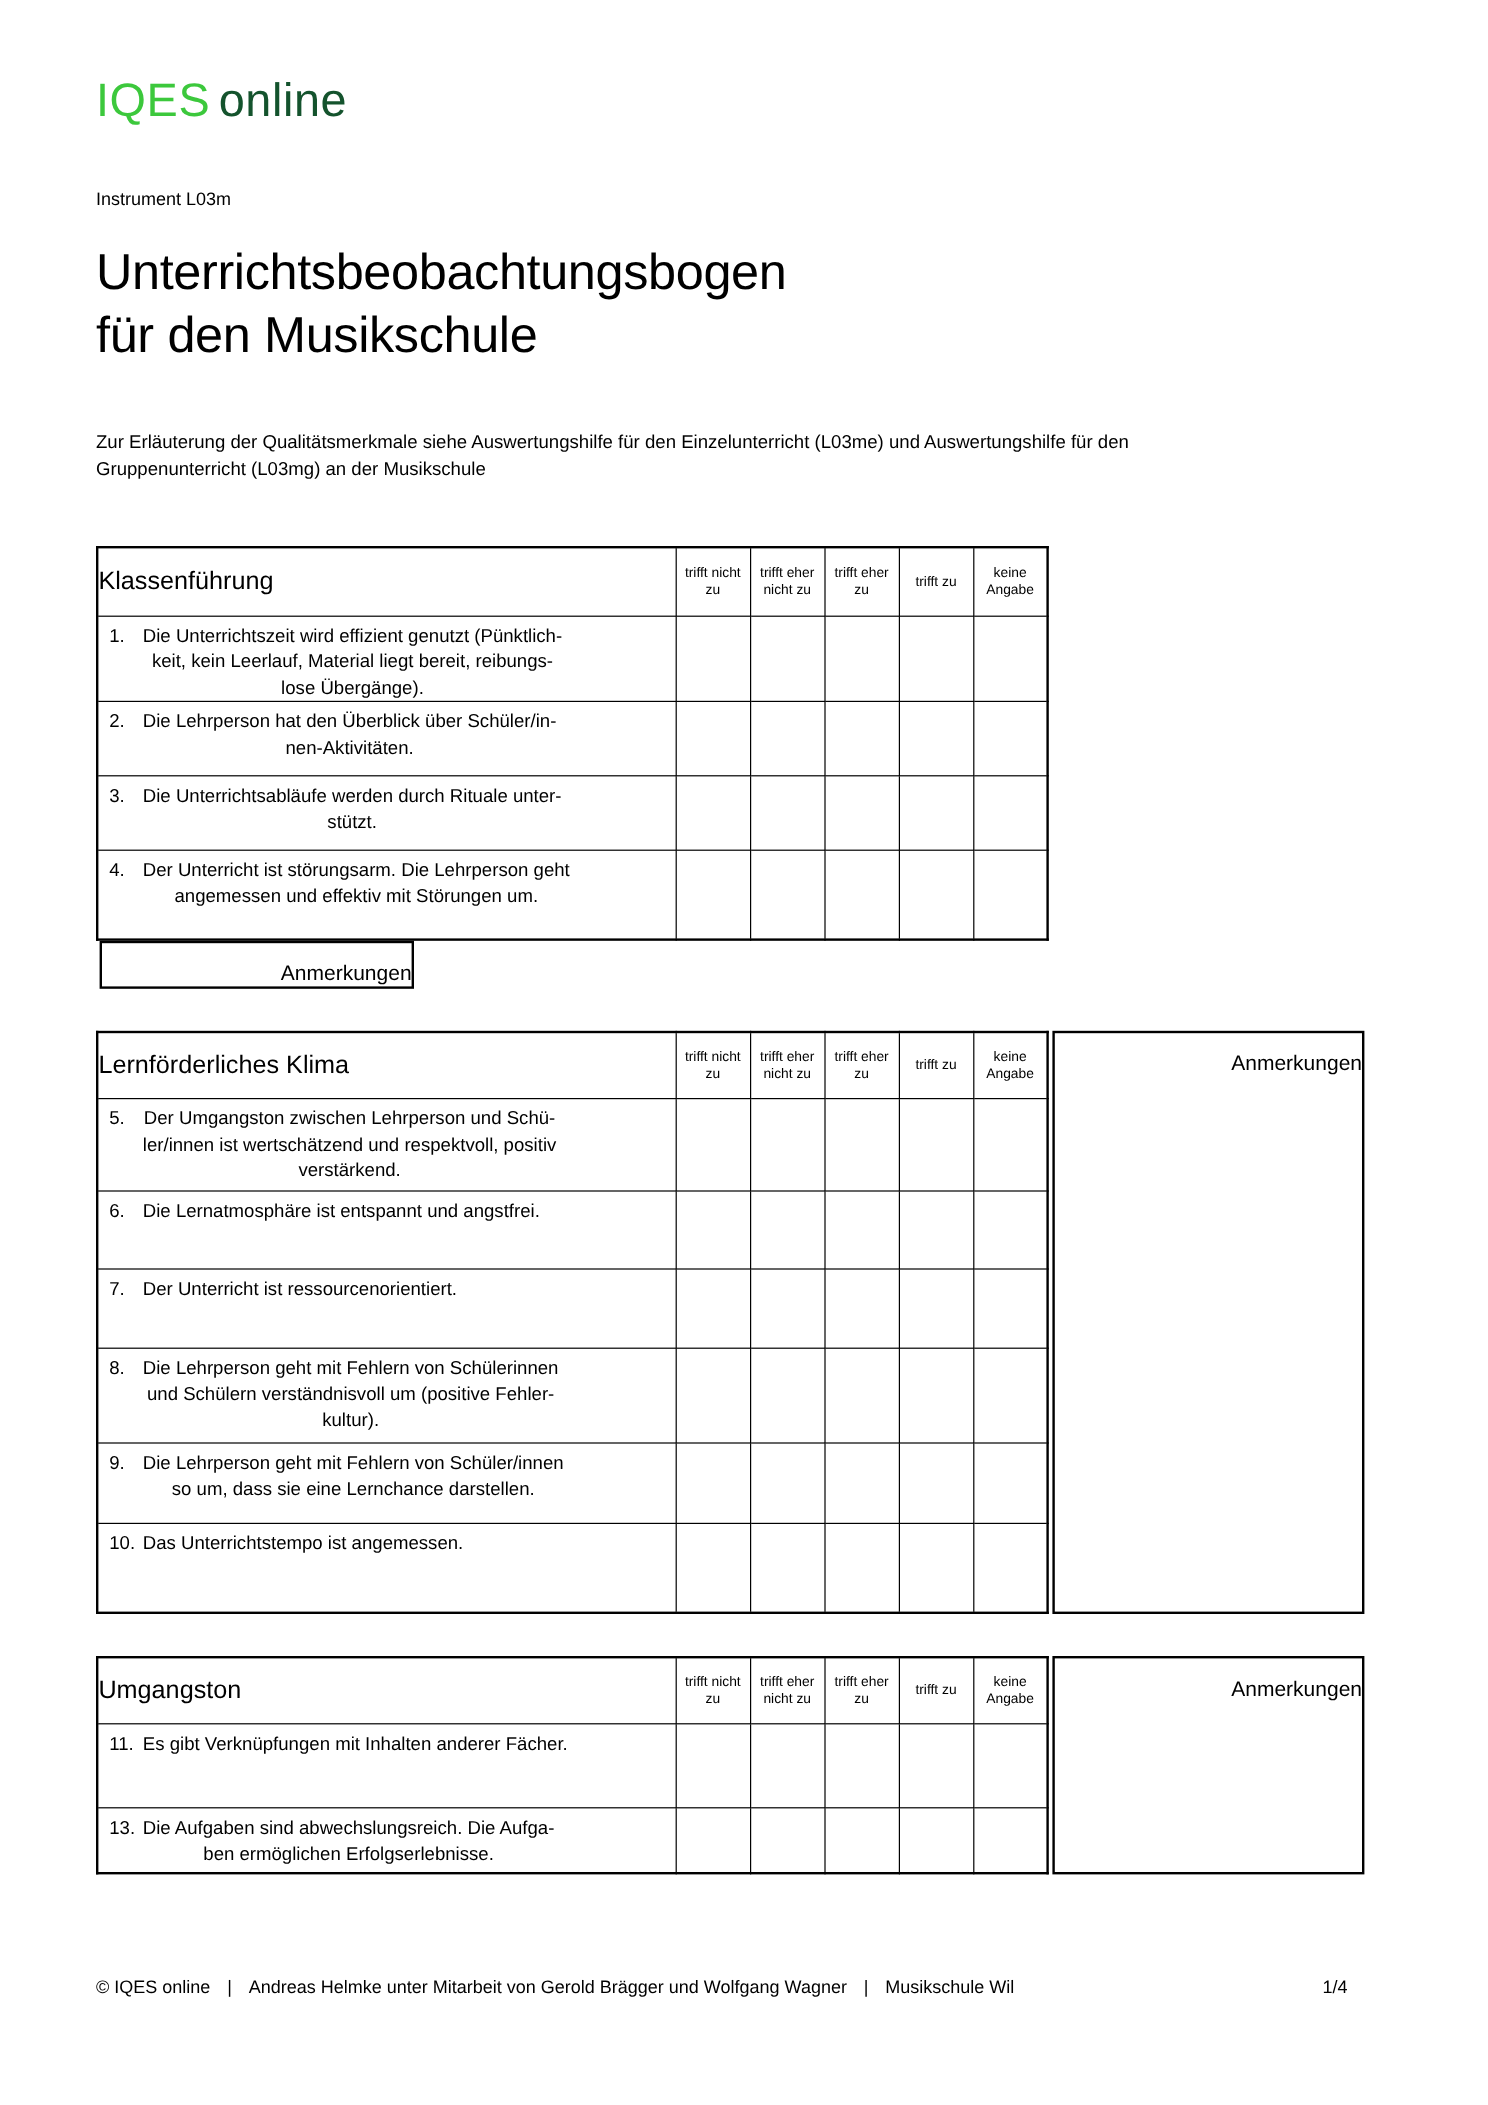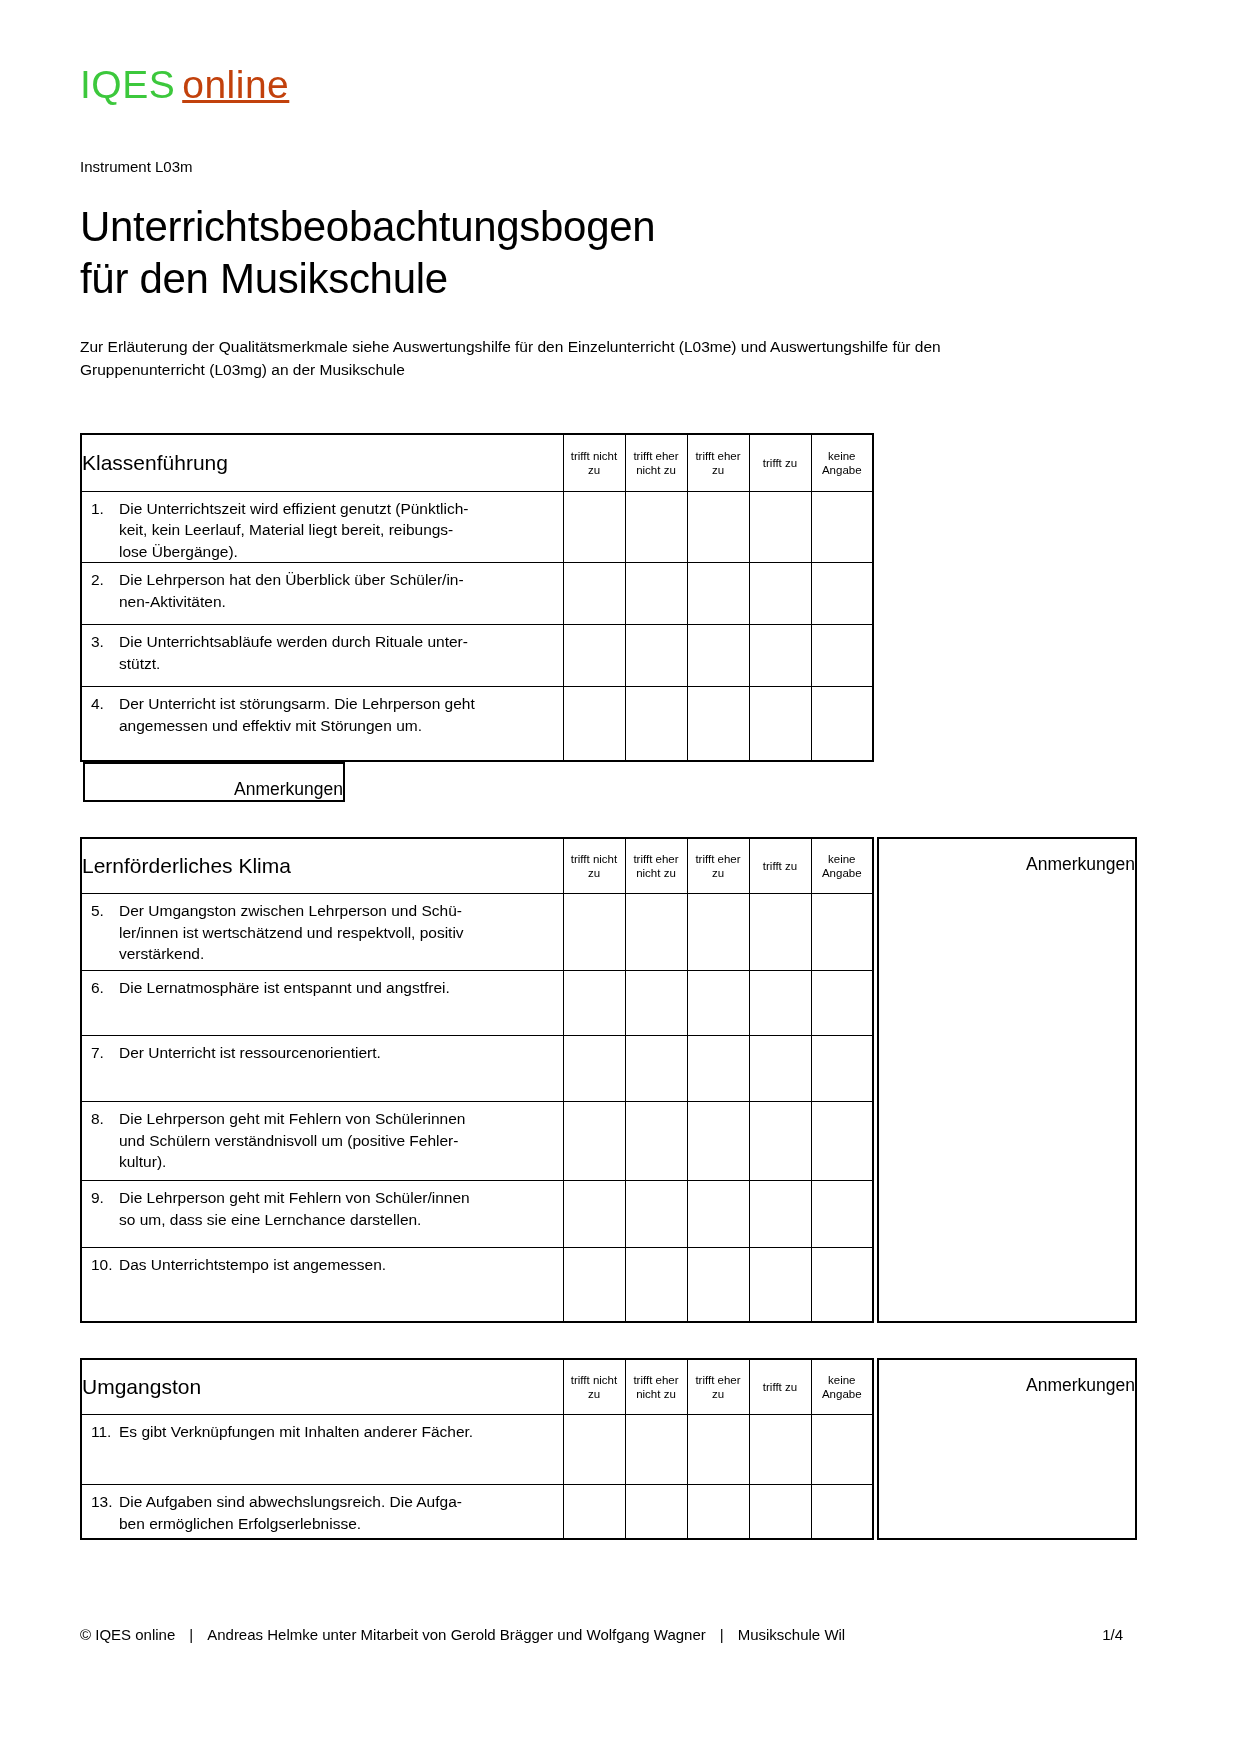--- a/index.html
+++ b/index.html
@@ -10,52 +10,52 @@
     padding:62px 103px 0 80px; position:relative; overflow:hidden;
   }
   
   .logo { font-size:39px; line-height:45px; letter-spacing:0.5px; font-weight:400; }
   .logo .iqes { }
   .logo .online { margin-left:7px; }
   
   .instrument { margin-top:51px; font-size:15px; line-height:18px; }
   .title { margin-top:25px; font-size:42px; line-height:52px; font-weight:400;
            letter-spacing:-0.3px; white-space:pre-line; }
-  .intro { margin-top:30px; font-size:15.5px; line-height:23px; white-space:pre-line; }
+  .intro { margin-top:52px; font-size:15.5px; line-height:23px; white-space:pre-line; }
   
   .section { display:flex; align-items:stretch; }
   .section.first { margin-top:52px;flex-direction:column; }
   .section + .section { margin-top:35px; }
   table.grid { border-collapse:collapse; table-layout:fixed; width:792px;
                border:2px solid #000; }
   table.grid td, table.grid th { border:1px solid #000; padding:0; }
   td.sec-head { vertical-align:middle; font-size:21px; padding:0 6px 0 9px; }
   th.col-h { vertical-align:middle; font-weight:400; font-size:11.5px;
              line-height:14px; text-align:center; white-space:pre-line; }
   td.item { vertical-align:top; }
   .item-wrap { display:flex; padding:6px 4px 0 9px; font-size:15.5px; line-height:21.5px; }
   .num { flex:0 0 28px; }
-  .txt { white-space:pre-line; }
+  .txt { white-space:pre-line;text-align:center; }
   td.cell { background:#fff; }
   .anm-box { margin-left:3px; width:262px; border:2px solid #000; }
   .anm-title { text-align:right; padding-top:15px; font-size:17.5px; }
   
   .footer { margin-top:85px; width:1057px; display:flex; align-items:baseline;
             font-size:15px; line-height:19px; }
   .footer .sep { margin:0 14px; }
   .footer .spacer { flex:1; }
   .footer .pageno { padding-right:14px; }
 </style>
 </head>
 <body>
 
 <div class="page">
 
   <div class="logo">
-    <span class="iqes" style="color: rgb(60, 200, 60);">IQES</span><span class="online" style="color: #c2410c; text-decoration: underline;">online</span>
+    <span class="iqes" style="color: rgb(60, 200, 60);">IQES</span><span class="online" style="color: #14532d;">online</span>
   </div>
 
   <div class="instrument">Instrument L03m</div>
 
   <h1 class="title">Unterrichtsbeobachtungsbogen
 für den Musikschule</h1>
 
   <p class="intro">Zur Erläuterung der Qualitätsmerkmale siehe Auswertungshilfe für den Einzelunterricht (L03me) und Auswertungshilfe für den
 Gruppenunterricht (L03mg) an der Musikschule</p>
 

